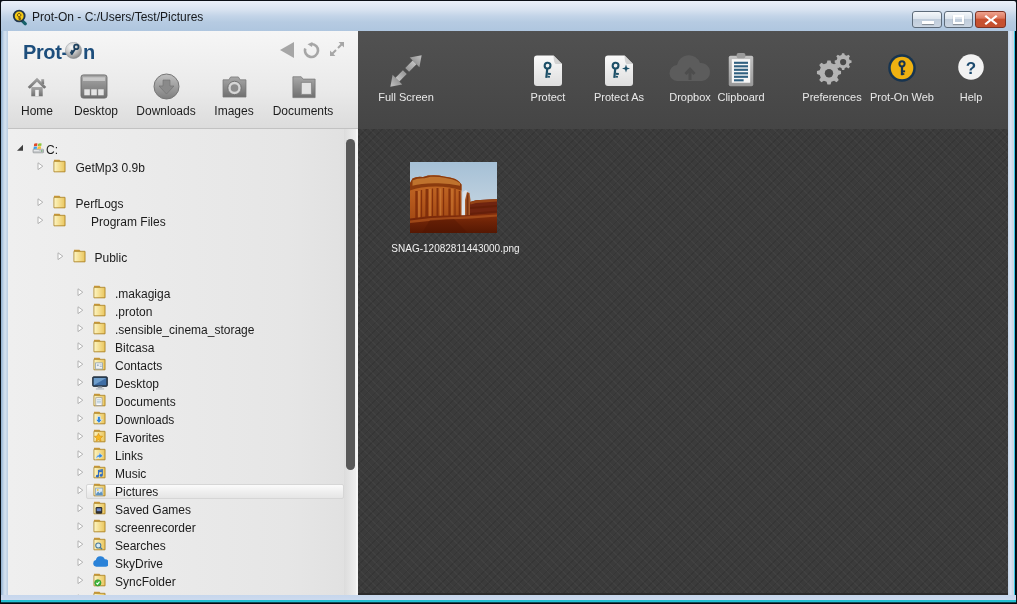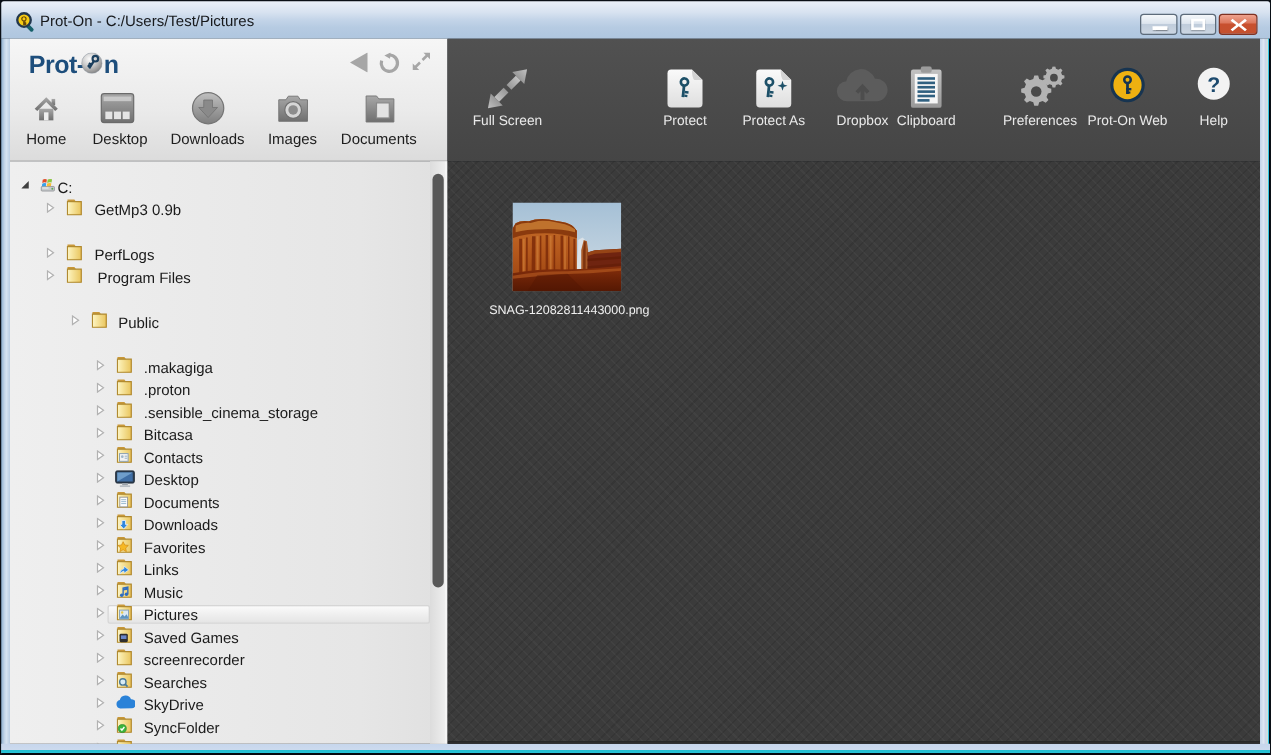--- a/index.html
+++ b/index.html
@@ -386,21 +386,21 @@
         </svg>
         <span class="t" style="left:75.5px">PerfLogs</span>
       </div>
 <div class="trow" style="top:211px">
         <svg style="left:36.5px;top:4.5px" width="8" height="9" viewBox="0 0 8 9">
           <use href="#arrc"></use>
         </svg>
         <svg style="left:52px;top:1px" width="15" height="15.5" viewBox="0 0 13 14">
           <use href="#fold"></use>
         </svg>
-        <span class="t" style="left:78px">Program Files</span>
+        <span class="t" style="left:91px">Program Files</span>
       </div>
 <div class="trow" style="top:247px">
         <svg style="left:56.5px;top:4.5px" width="8" height="9" viewBox="0 0 8 9">
           <use href="#arrc"></use>
         </svg>
         <svg style="left:72px;top:1px" width="15" height="15.5" viewBox="0 0 13 14">
           <use href="#fold"></use>
         </svg>
         <span class="t" style="left:94.5px">Public</span>
       </div>

